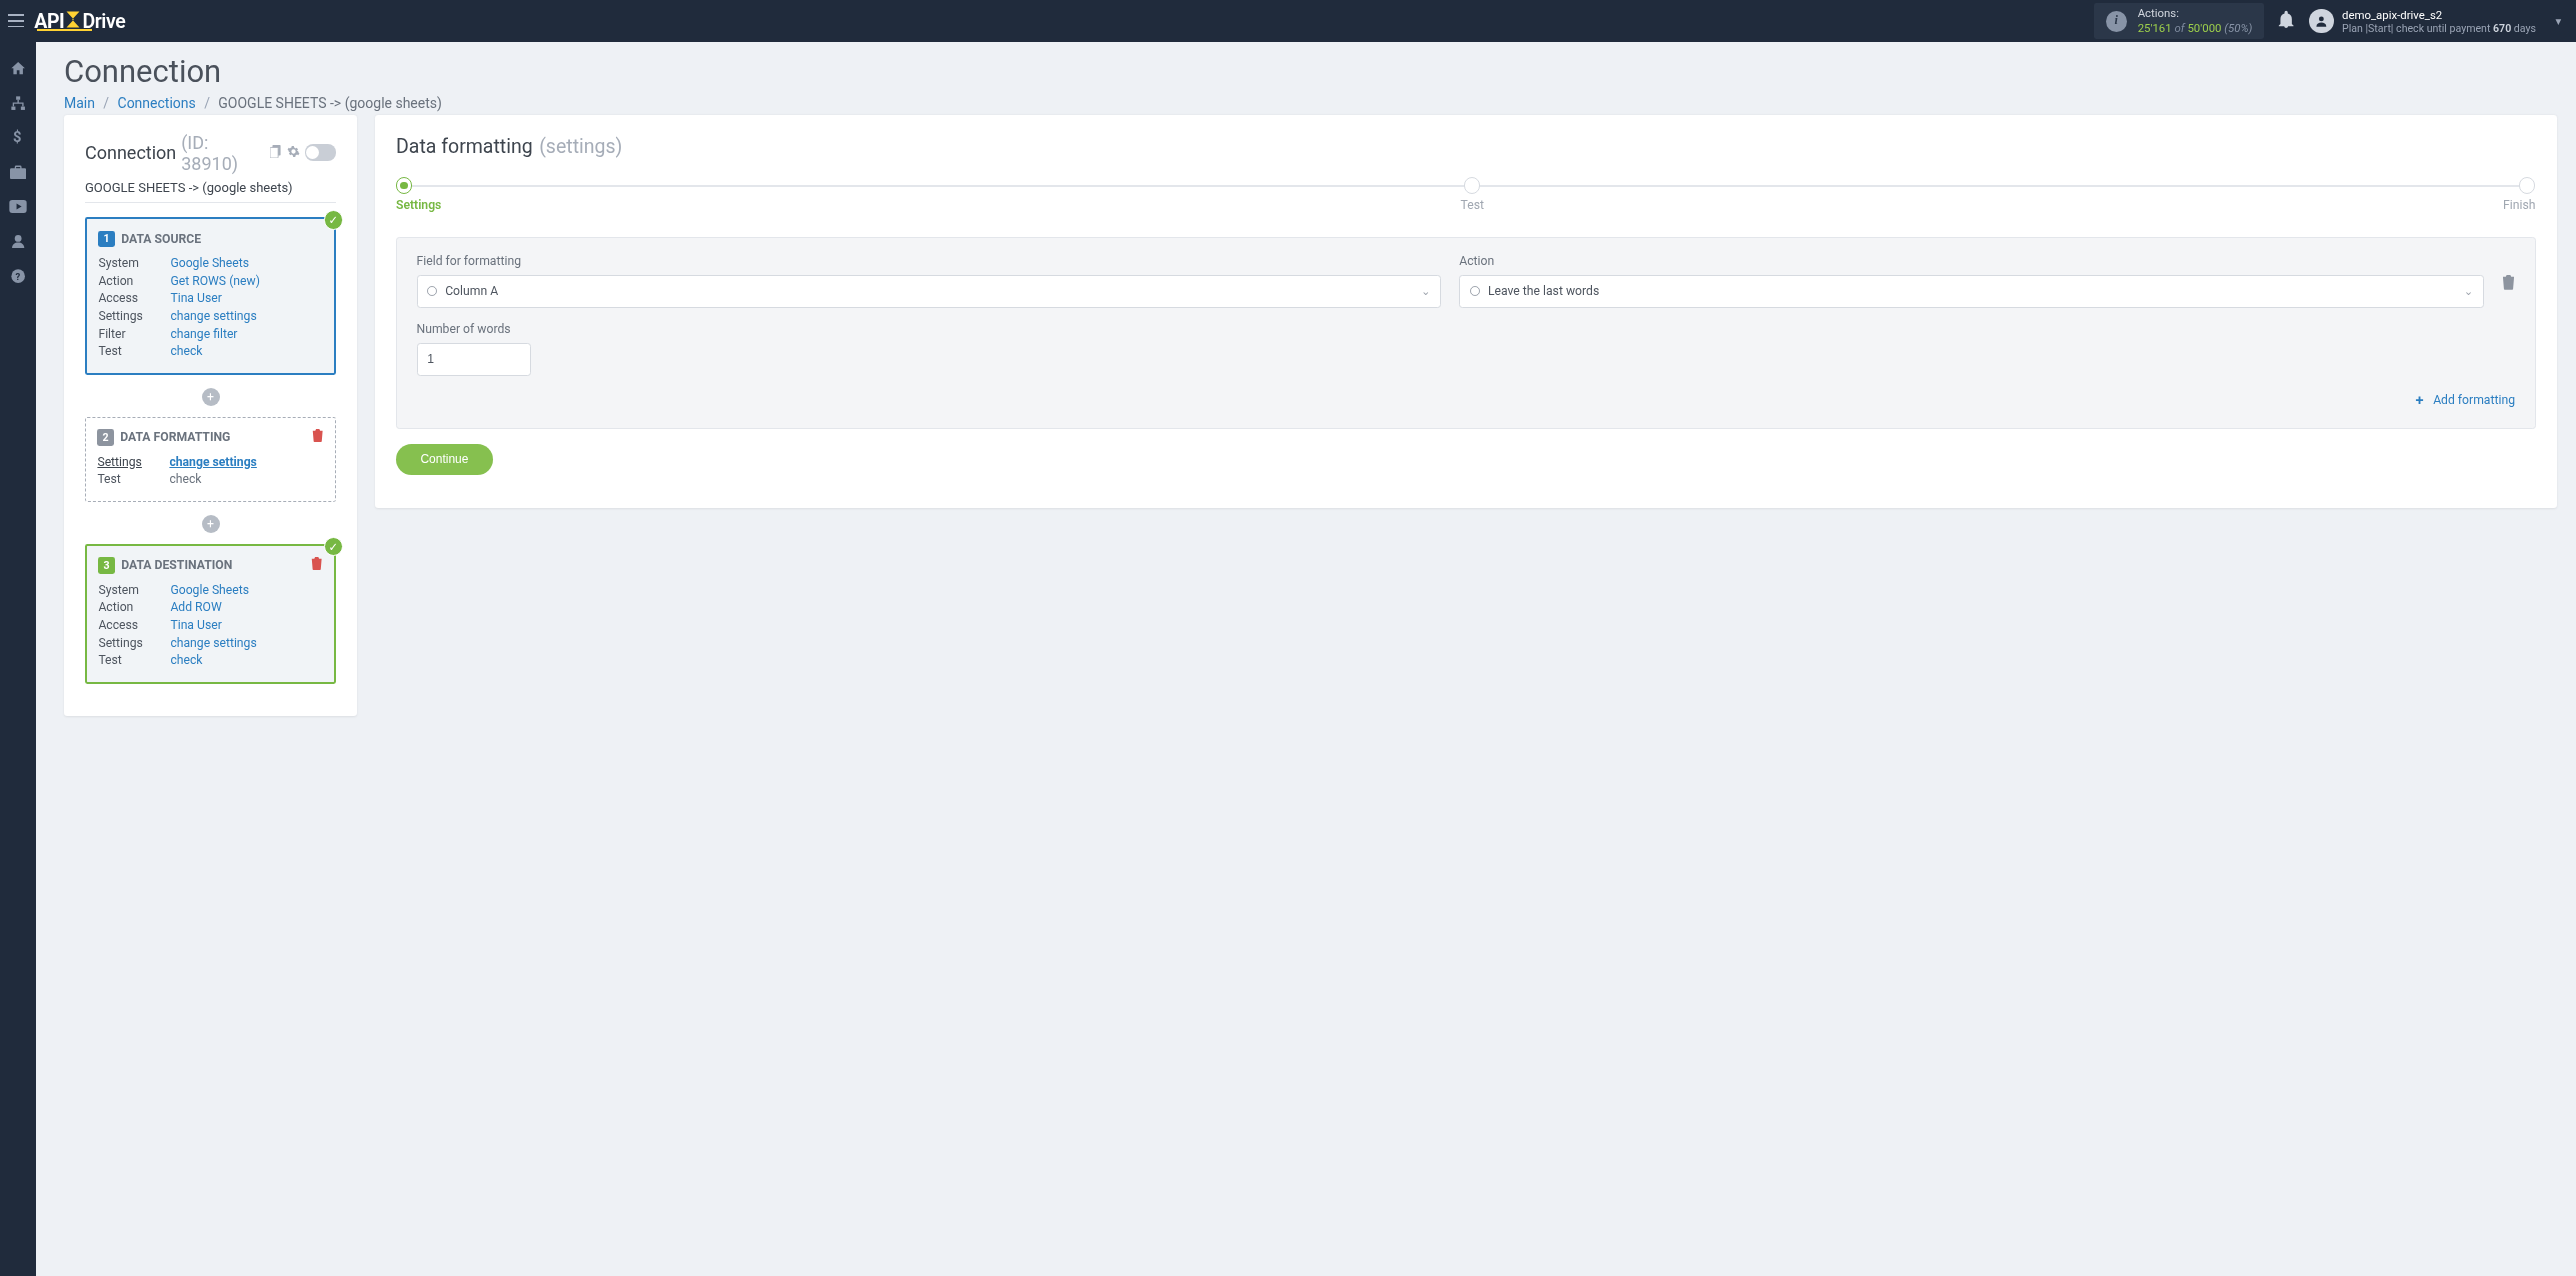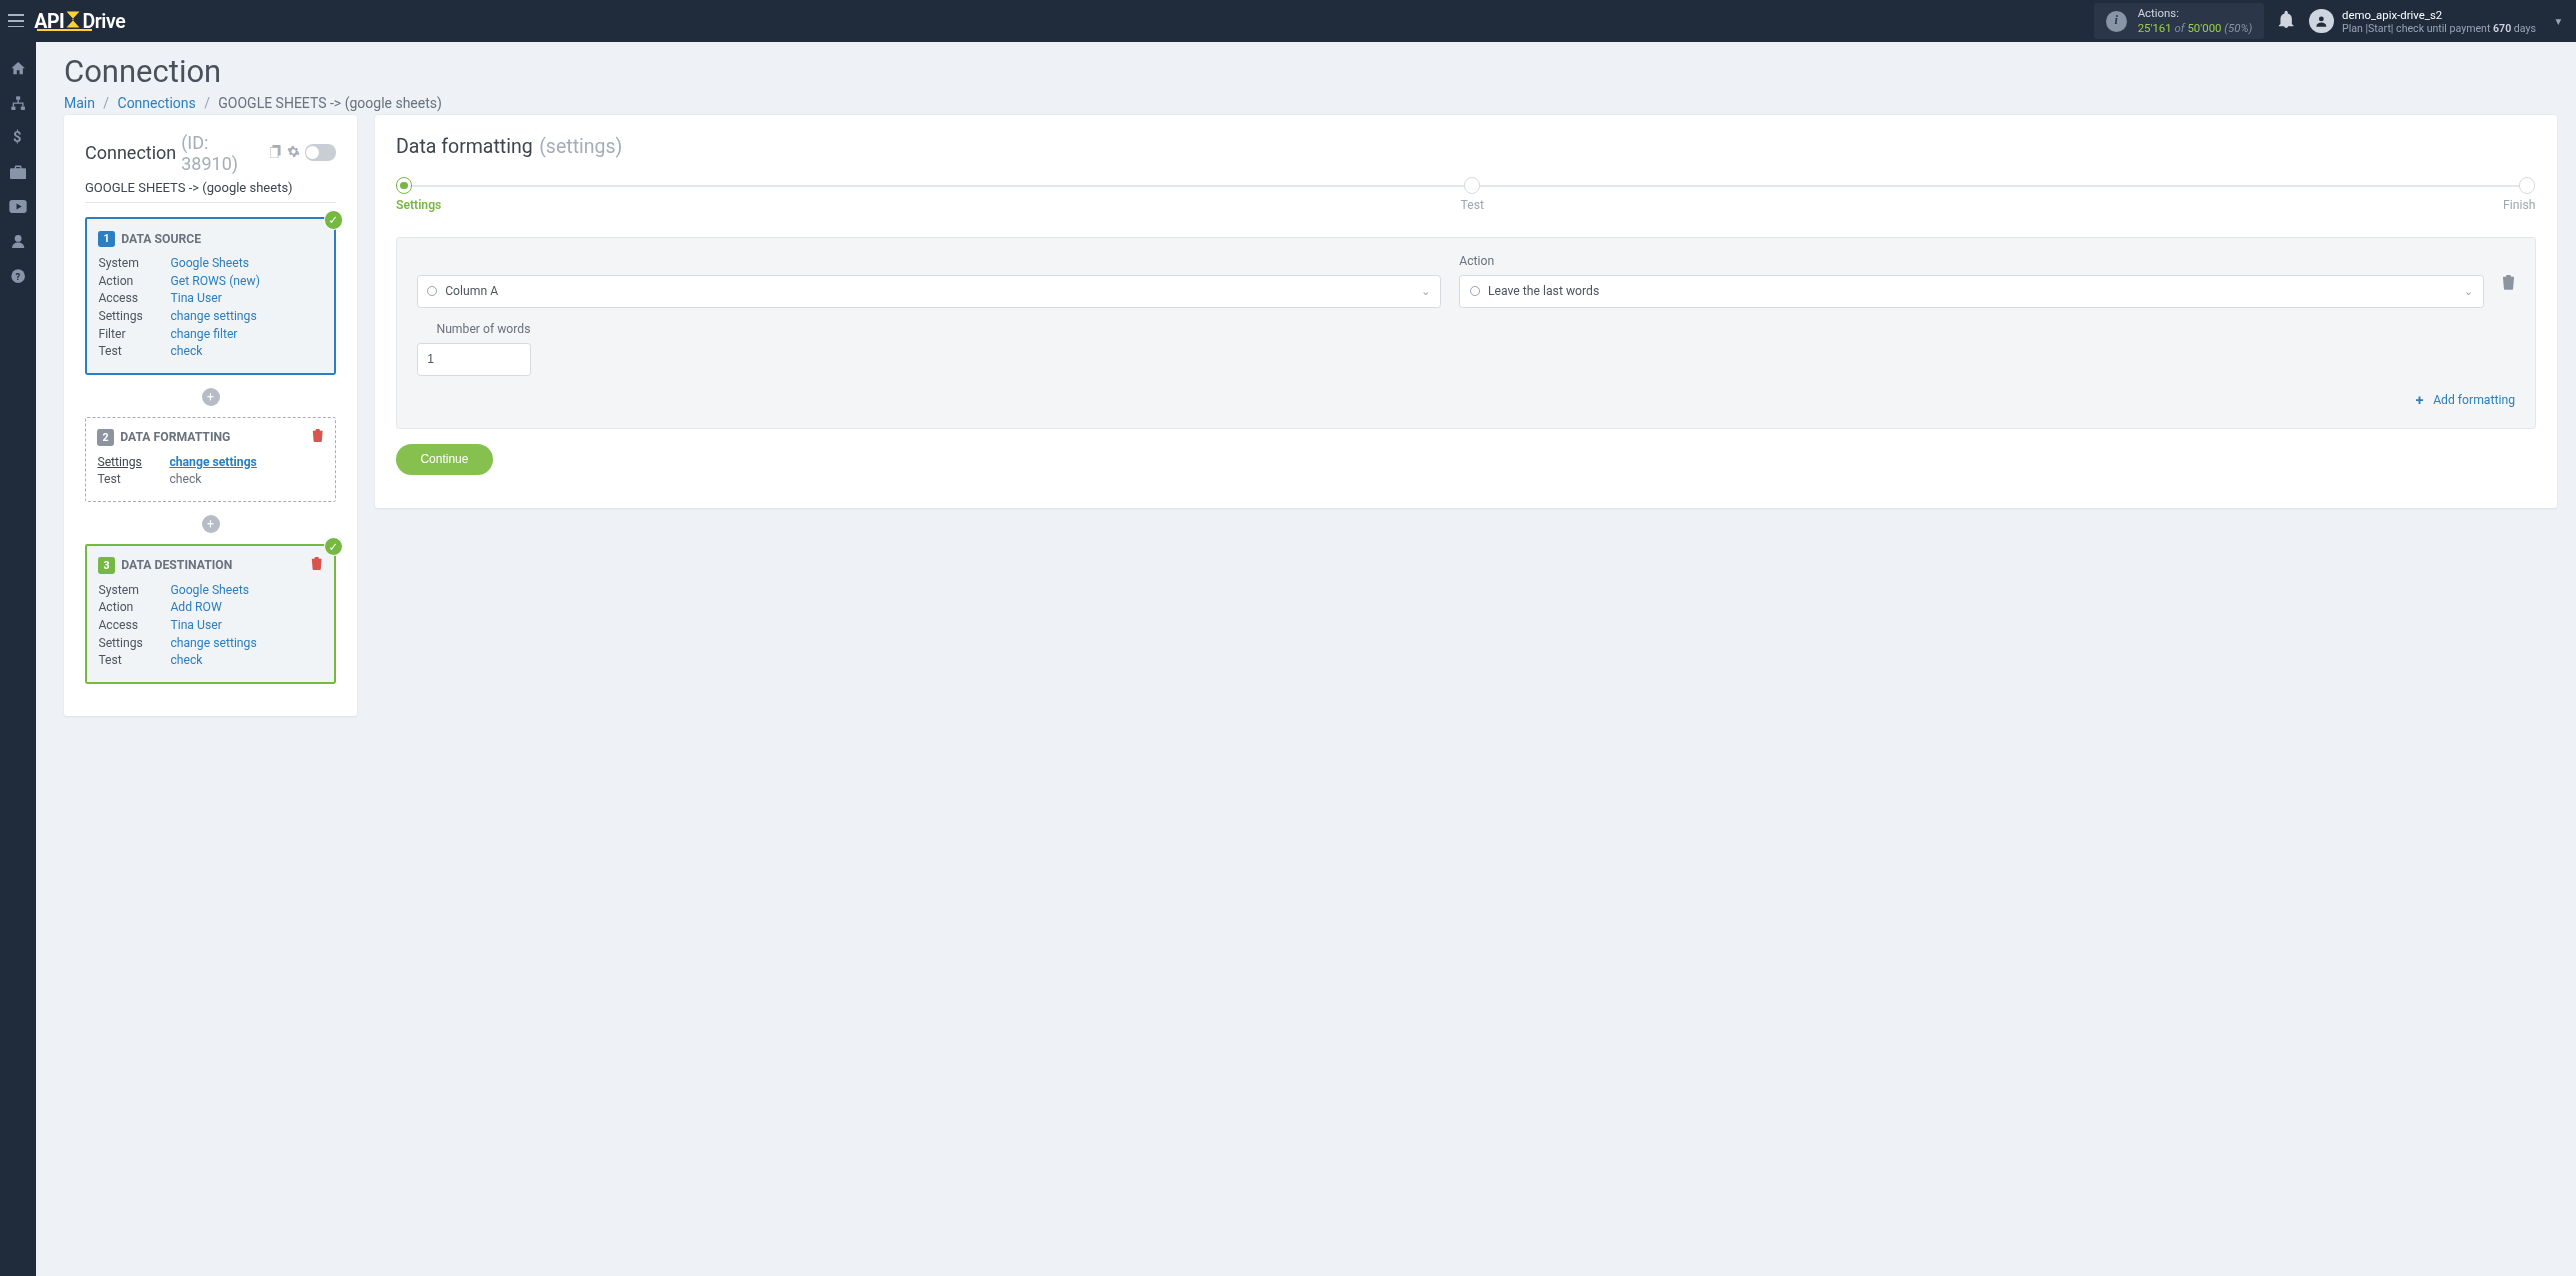--- a/index.html
+++ b/index.html
@@ -82,21 +82,21 @@
 .step.last{align-items:flex-end;}
 .circ{ width:16.3px;height:16.3px;border-radius:50%;background:#fff;border:1.6px solid #d6dae0;}
 .step.active .circ{ border-color:#77b843; background:#fff; position:relative;}
 .step.active .circ::after{content:'';position:absolute;inset:3.3px;border-radius:50%;background:#77b843;}
 .step .lbl{ color:#a0a7b1;}
 .step.active .lbl{ color:#77b843; font-weight:600;}
 
 .form-panel{ background:#f4f5f7; border:0.8px solid #e3e6eb; border-radius:3.3px; padding:16.3px 19.5px 19.5px 19.5px;}
 .form-row{ display:flex; gap:18px; align-items:flex-end; margin-bottom:14.7px;}
 .form-field{ flex:1; display:flex; flex-direction:column; gap:6.5px;}
-.form-field.narrow{ flex:0 0 114px;align-items:flex-end;}
+.form-field.narrow{ flex:0 0 114px;}
 .flabel{ font-size:12.2px; color:#6a727d;}
 .select{ background:#fff; border:0.8px solid #d6dae0; border-radius:3.3px; height:33px; display:flex; align-items:center; padding:0 9.8px; gap:8.1px; font-size:12.2px; color:#4e555f; cursor:pointer; position:relative;}
 .select .radio{ width:9.8px;height:9.8px;border-radius:50%;border:1.2px solid #9aa0aa;}
 .select .chev{ margin-left:auto; color:#9aa0aa;}
 .input{ background:#fff; border:0.8px solid #d6dae0; border-radius:3.3px; height:33px; padding:0 9.8px; font-size:12.2px; color:#4e555f; width:114px;}
 .trash-side{ color:#8d949f; font-size:14.7px; padding-bottom:8.1px; cursor:pointer; align-self:center; margin-top:14.7px;}
 .addf{ display:flex; justify-content:flex-end; margin-top:9.8px;}
 .addf a{ color:#2b7ec1; text-decoration:none; font-size:12.2px; display:flex; align-items:center; gap:3.3px;}
 .btn-continue{ margin-top:14.7px; background:#86c04f; color:#fff; border:none; border-radius:18px; height:31px; padding:0 24.4px; font-size:12px; cursor:pointer;}
 </style>
@@ -336,20 +336,21 @@
             <div class="step last">
                 <div class="circ"></div>
                 <div class="lbl">Finish</div>
               </div>
           </div>
         </div>
 
         <div class="form-panel">
           <div class="form-row">
             <div class="form-field">
+              <div class="flabel">Field for formatting</div>
               <div class="select">
                 <span class="radio"></span>
                 <span>Column A</span>
                 <span class="chev">⌄</span>
               </div>
             </div>
             <div class="form-field">
               <div class="flabel">Action</div>
               <div class="select">
                 <span class="radio"></span>

